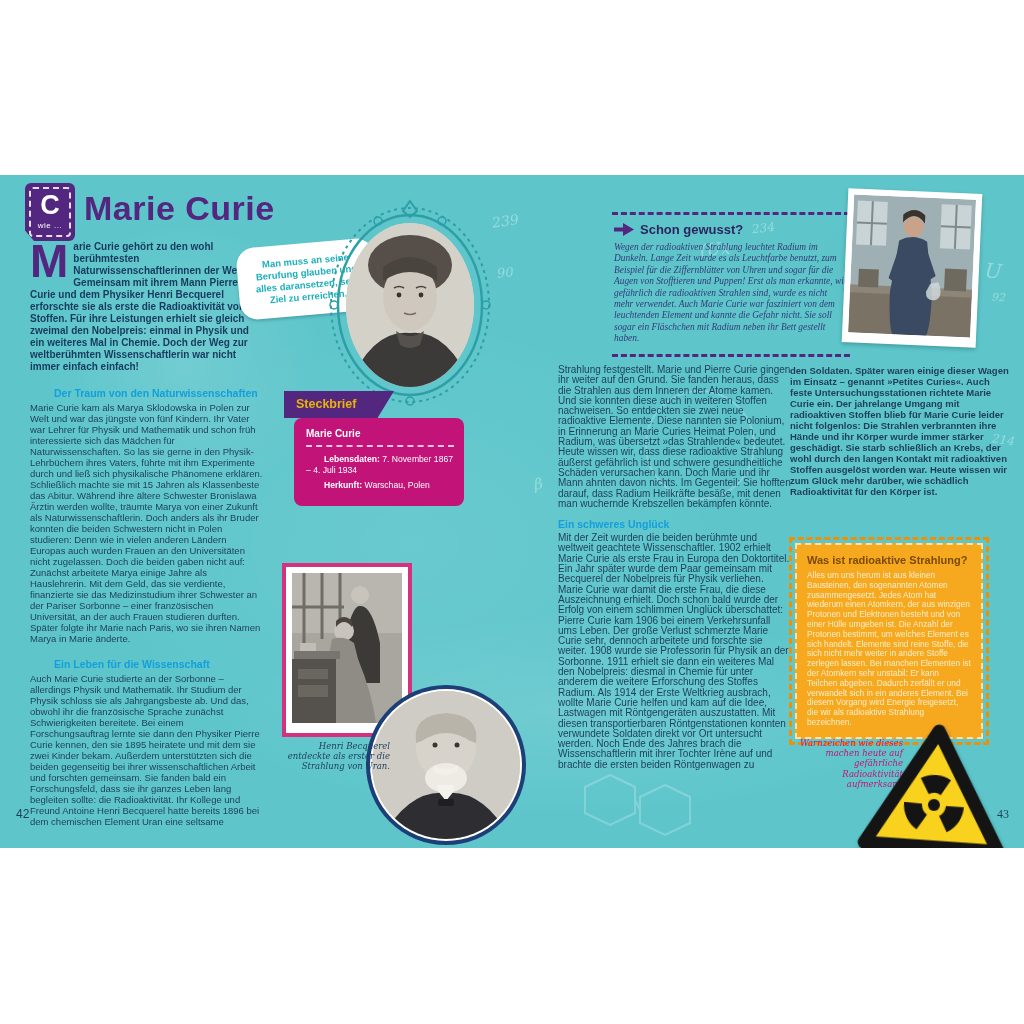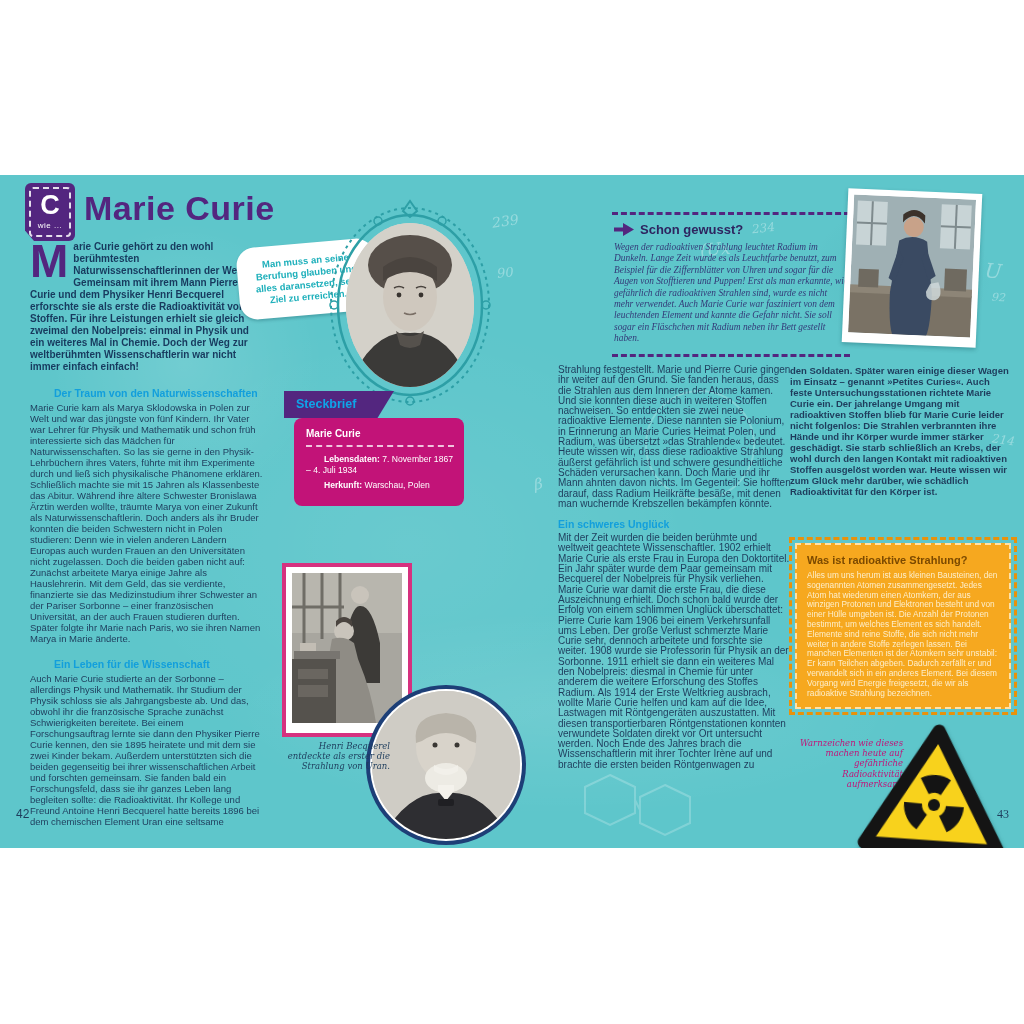--- a/index.html
+++ b/index.html
@@ -38,21 +38,21 @@
   .bubble{position:absolute;left:238px;top:68px;width:122px;background:#ffffff;border-radius:18px;
           padding:12px 8px;transform:rotate(-5deg);box-shadow:0 2px 3px rgba(0,60,70,.25);}
   .bubble-text{font-size:9.5px;line-height:12px;font-weight:bold;color:#1fb0bb;text-align:center;}
   .bubble-tail{position:absolute;right:4px;bottom:-11px;width:0;height:0;
                border-left:16px solid transparent;border-top:16px solid #ffffff;
                transform:rotate(-14deg);}
   
   .portrait{position:absolute;left:320px;top:20px;}
   
   .sb-ribbon{position:absolute;left:284px;top:216px;width:110px;height:27px;background:#53267f;
-             clip-path:polygon(0 0,100% 0,85% 100%,0 100%);color:#0ea5e9;font-weight:bold;
+             clip-path:polygon(0 0,100% 0,85% 100%,0 100%);color:#eab308;font-weight:bold;
              font-size:12.5px;line-height:27px;padding-left:12px;box-sizing:border-box;}
   .sb-body{position:absolute;left:294px;top:243px;width:170px;background:#c21378;border-radius:8px;
            padding:10px 10px 10px 12px;box-sizing:border-box;color:#fff;}
   .sb-name{font-size:10px;font-weight:bold;}
   .sb-dash{border-bottom:2px dashed rgba(255,255,255,.75);margin:6px 0 7px 0;}
   .sb-row{font-size:8.6px;line-height:10.5px;margin-bottom:5px;}
   .sb-label{font-weight:bold;padding-left:18px;}
   .sb-desc{font-size:8.6px;line-height:10.5px;margin-top:7px;}
   
   .labphoto{position:absolute;left:282px;top:388px;background:#ffffff;border:4px solid #d6317f;
@@ -67,21 +67,21 @@
   .sg-head{display:flex;align-items:center;gap:6px;font-size:13px;font-weight:bold;color:#2e2560;}
   .sg-body{font-family:"Liberation Serif",serif;font-style:italic;font-size:9.4px;
            line-height:11.4px;color:#333a78;margin-top:5px;}
   .polaroid{position:absolute;left:845px;top:16px;background:#ffffff;padding:6px;
             transform:rotate(2.5deg);box-shadow:0 2px 4px rgba(0,60,70,.3);}
   .mid-col{position:absolute;left:558px;top:190px;width:233px;}
   .right-col{position:absolute;left:790px;top:190px;width:223px;}
   .body-m{font-size:10px;line-height:10.3px;color:#1e3c5c;}
   .body-r{font-size:9.5px;line-height:11px;color:#1e3c5c;font-weight:bold;}
   .mid-heading{font-size:10.5px;font-weight:bold;color:#129fdc;margin:9px 0 3px 0;}
-  .info-box{position:absolute;left:795px;top:368px;width:216px;background:#f6a81f;
+  .info-box{position:absolute;left:795px;top:368px;width:188px;background:#f6a81f;
             border:2px dashed #ffe1a6;outline:3px dashed #e8920b;outline-offset:3px;
             padding:9px 10px;box-sizing:border-box;}
   .info-head{font-size:11px;font-weight:bold;color:#7c4a00;margin-bottom:5px;}
   .info-body{font-size:8.3px;line-height:9.8px;color:#fdeecb;}
   .cap-warning{position:absolute;left:791px;top:563px;width:112px;color:#c21378;text-align:right;}
   .warn{position:absolute;left:860px;top:548px;transform:rotate(4deg);
         filter:drop-shadow(1px 2px 2px rgba(0,60,70,.35));}
 </style>
 </head>
 <body>

